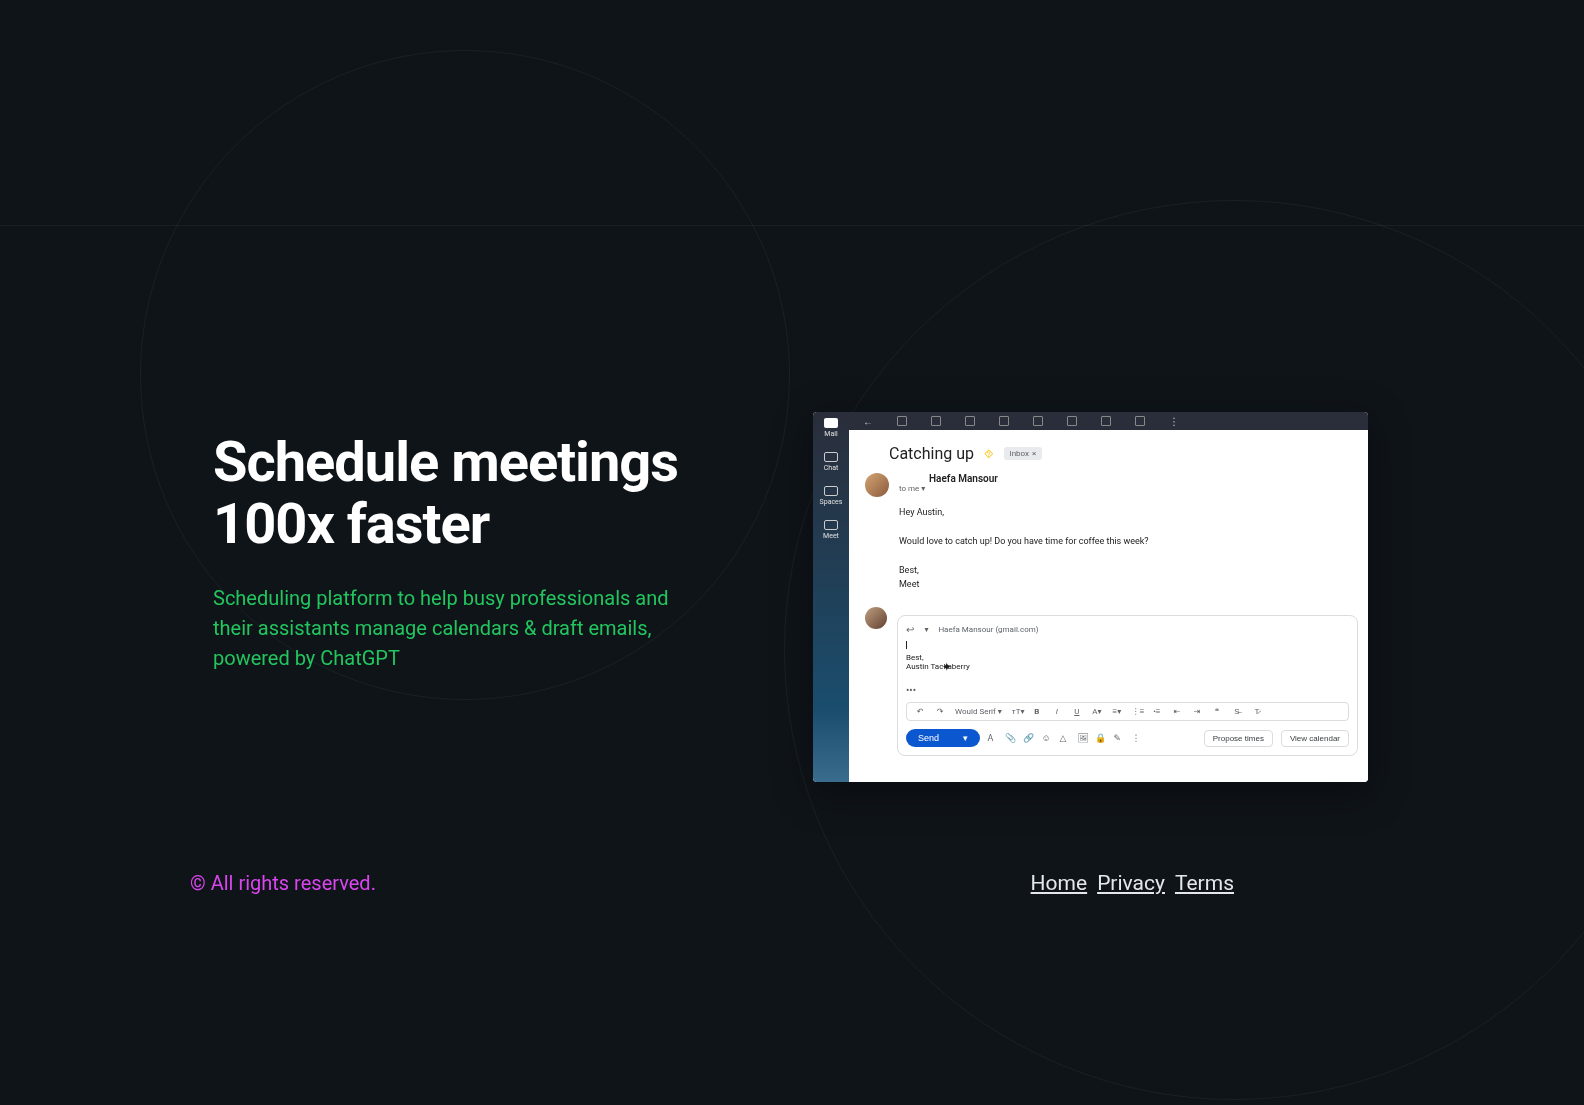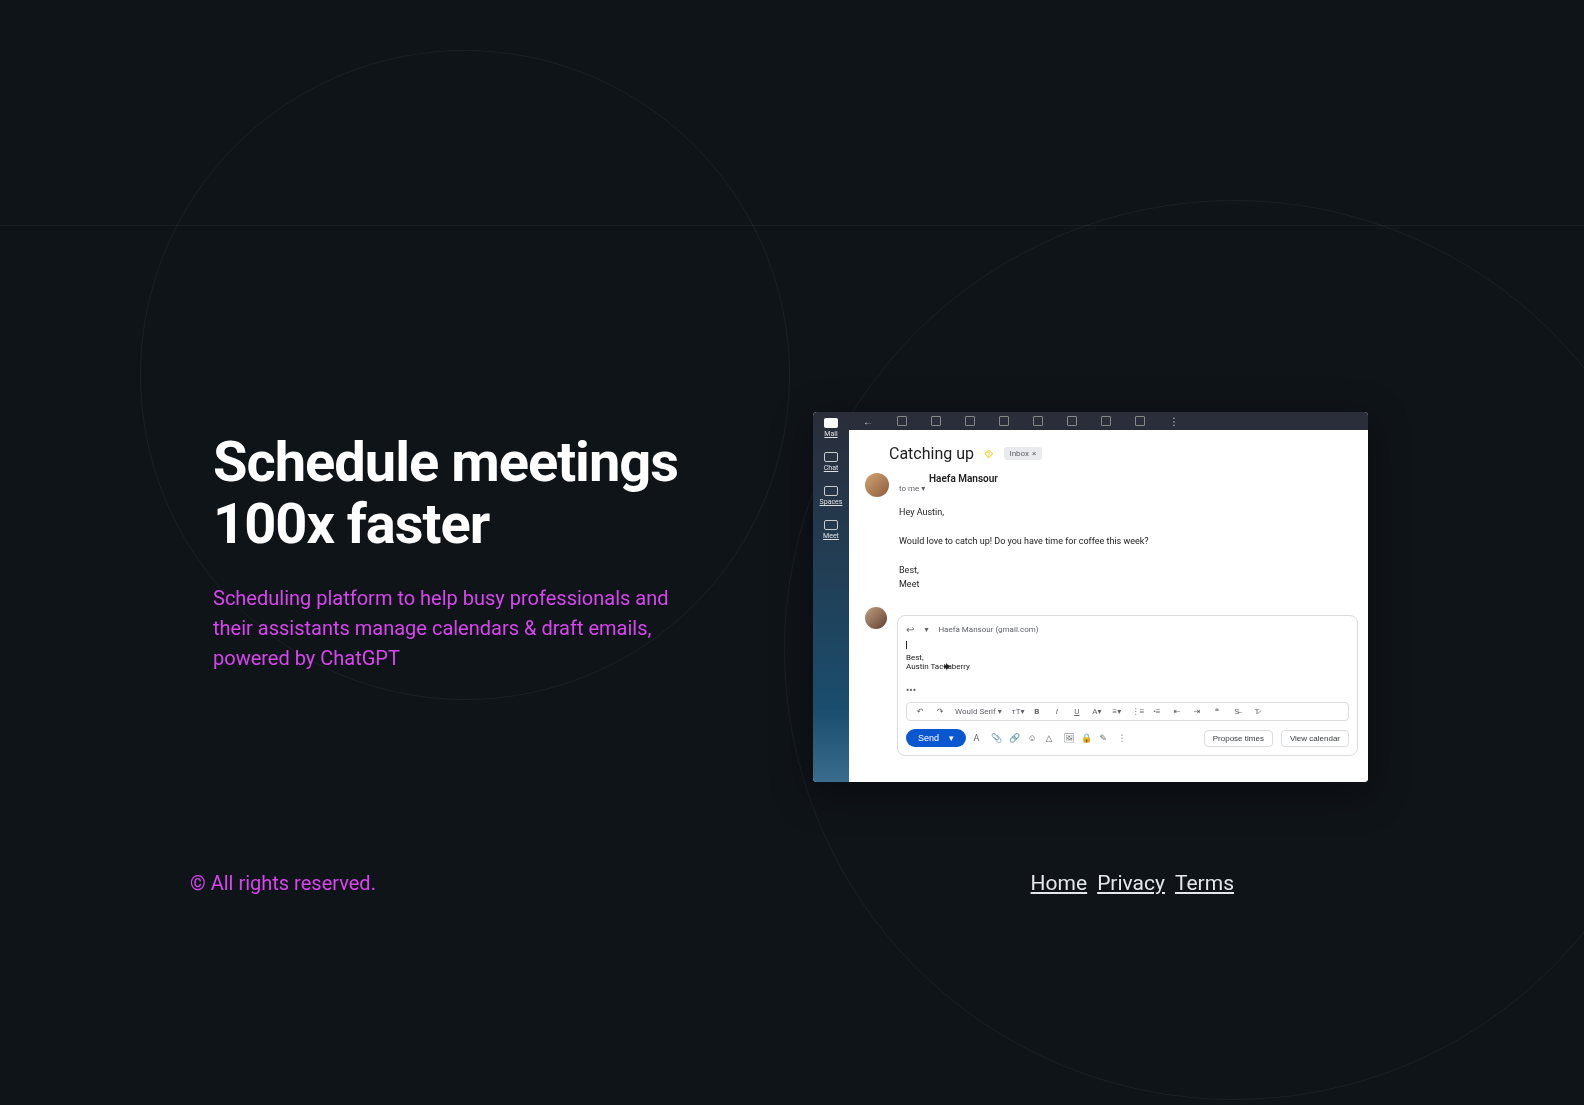--- a/index.html
+++ b/index.html
@@ -45,21 +45,21 @@
     }
     .hero-title {
       color: #fff;
       font-size: 56px;
       font-weight: 700;
       line-height: 1.1;
       letter-spacing: -1px;
       margin-bottom: 28px;
     }
     .hero-subtitle {
-      color: #d946ef;
+      color: #22c55e;
       font-size: 20px;
       line-height: 1.5;
       margin-bottom: 64px;
       max-width: 480px;
     }
     .signup-row {
       display: flex;
       gap: 200px;
       align-items: center;
     }
@@ -111,21 +111,20 @@
       gap: 14px;
     }
     .gmail-sidebar-item {
       color: #e0e0e0;
       font-size: 7px;
       text-align: center;
       display: flex;
       flex-direction: column;
       align-items: center;
       gap: 2px;
-      text-decoration: underline;
     }
     .gmail-sidebar-item .icon {
       width: 14px;
       height: 10px;
       background: #ccc;
       border-radius: 2px;
     }
     .gmail-sidebar-item.mail .icon { background: #fff; }
     .gmail-toolbar {
       position: absolute;
@@ -272,21 +271,21 @@
     .send-btn {
       background: #0b57d0;
       color: #fff;
       border: none;
       border-radius: 16px;
       padding: 4px 12px;
       font-size: 9px;
       font-weight: 500;
       display: flex;
       align-items: center;
-      gap: 10px;
+      gap: 24px;
     }
     .send-row-icon {
       width: 10px;
       height: 10px;
       color: #5f6368;
       font-size: 9px;
     }
     .propose-btn, .view-cal-btn {
       background: #fff;
       border: 1px solid #dadce0;

